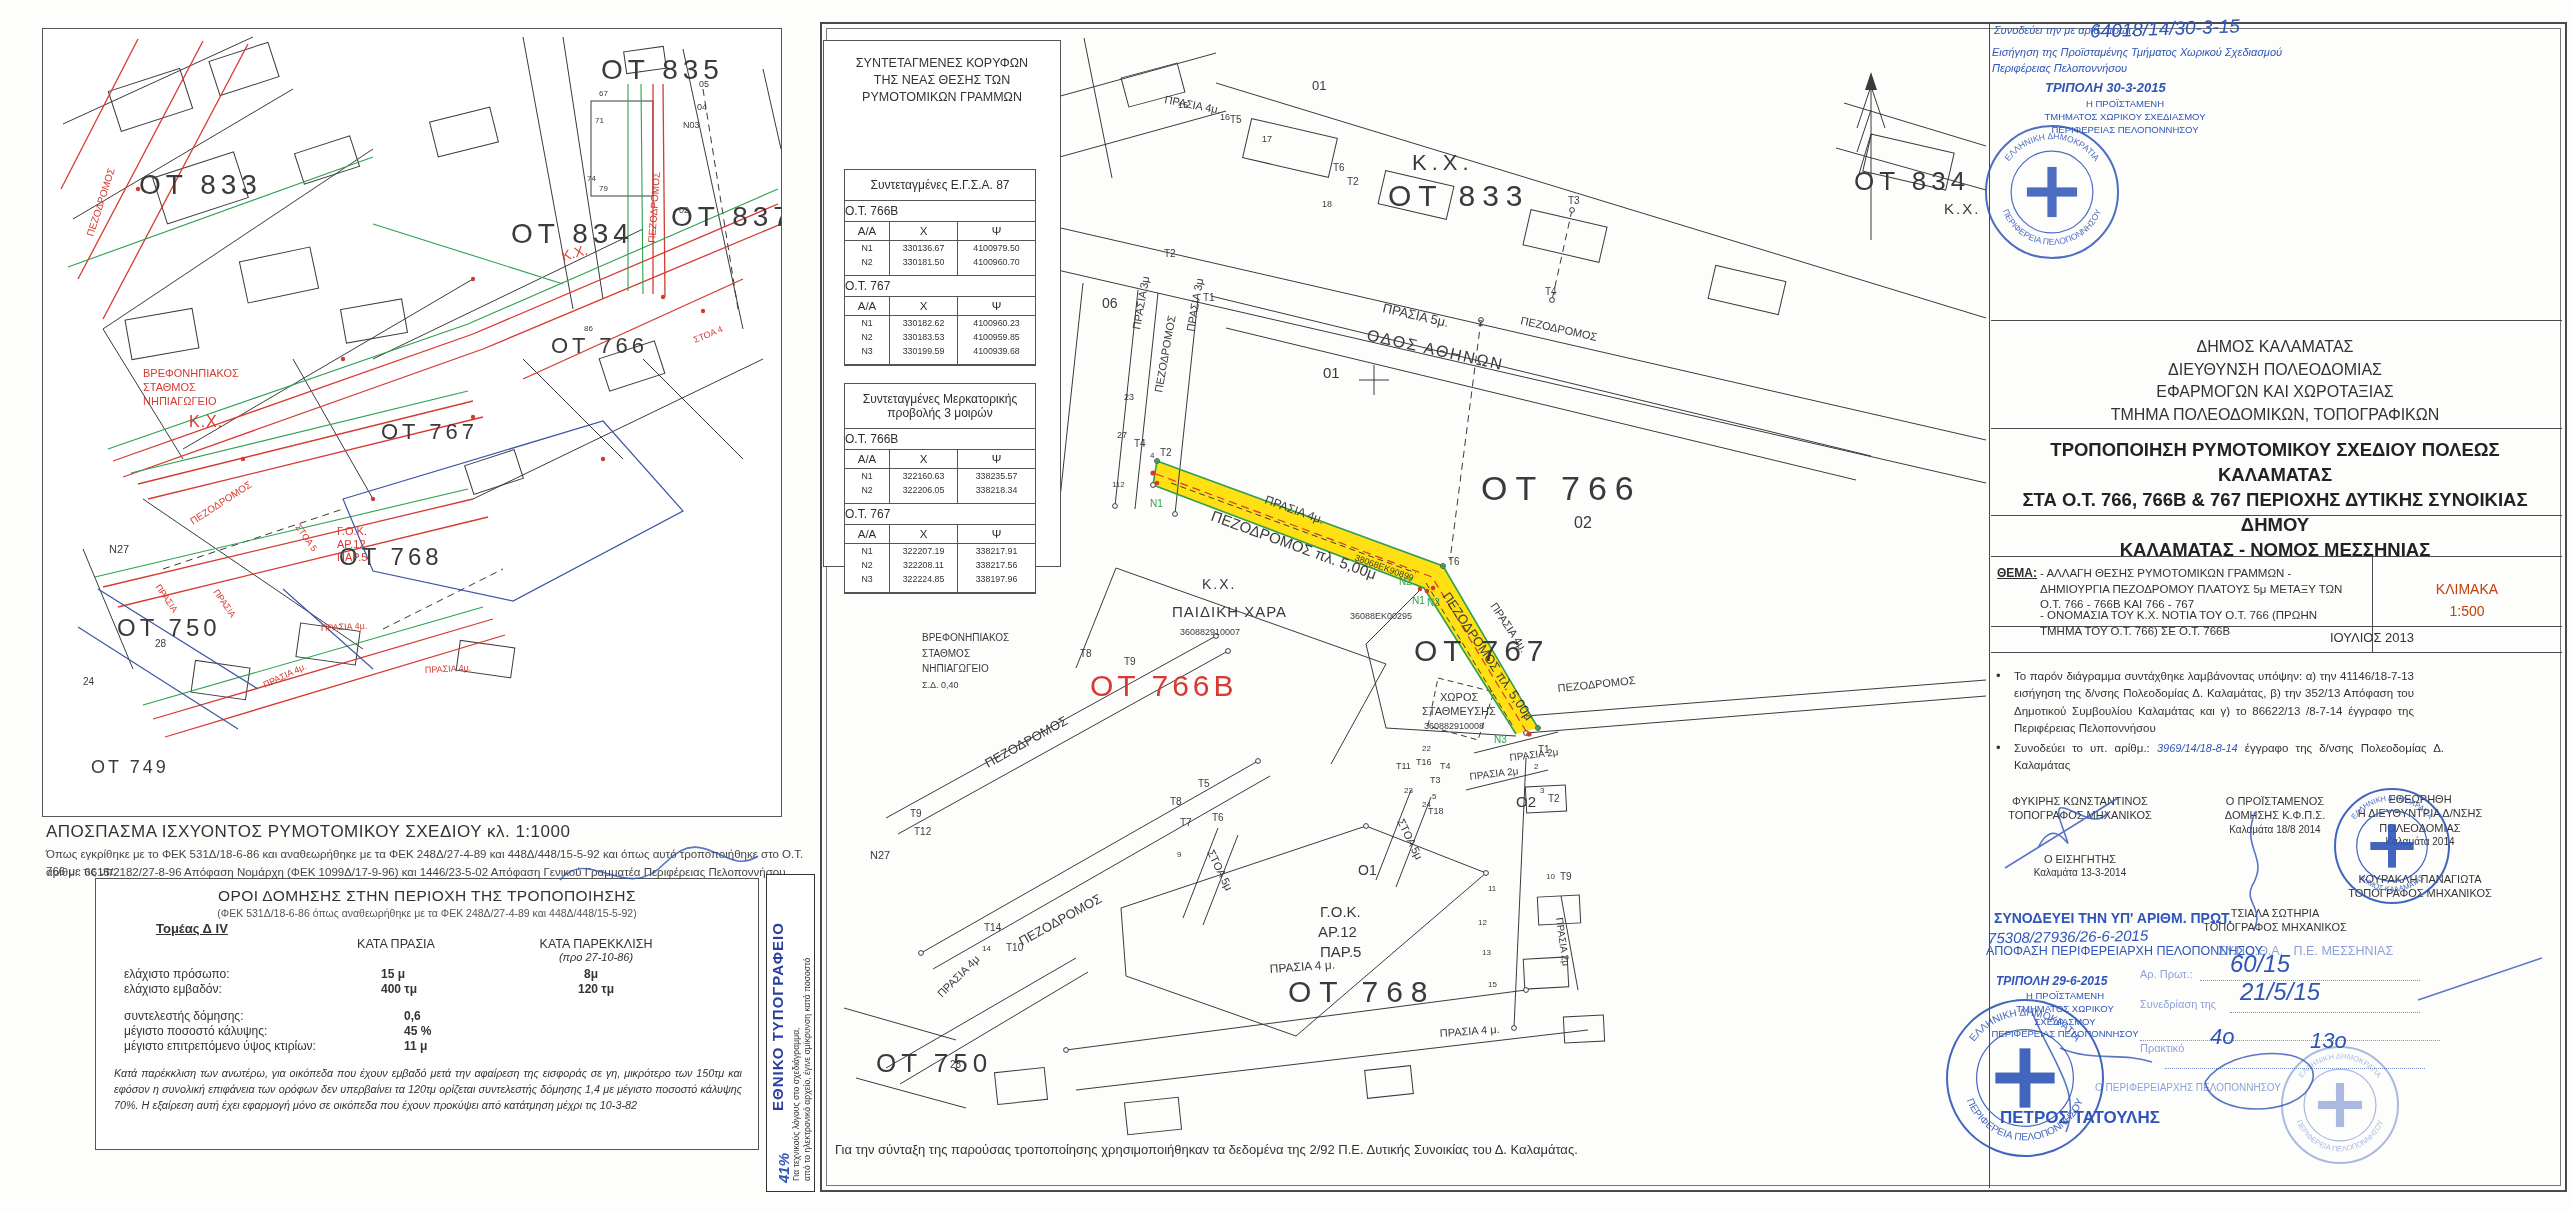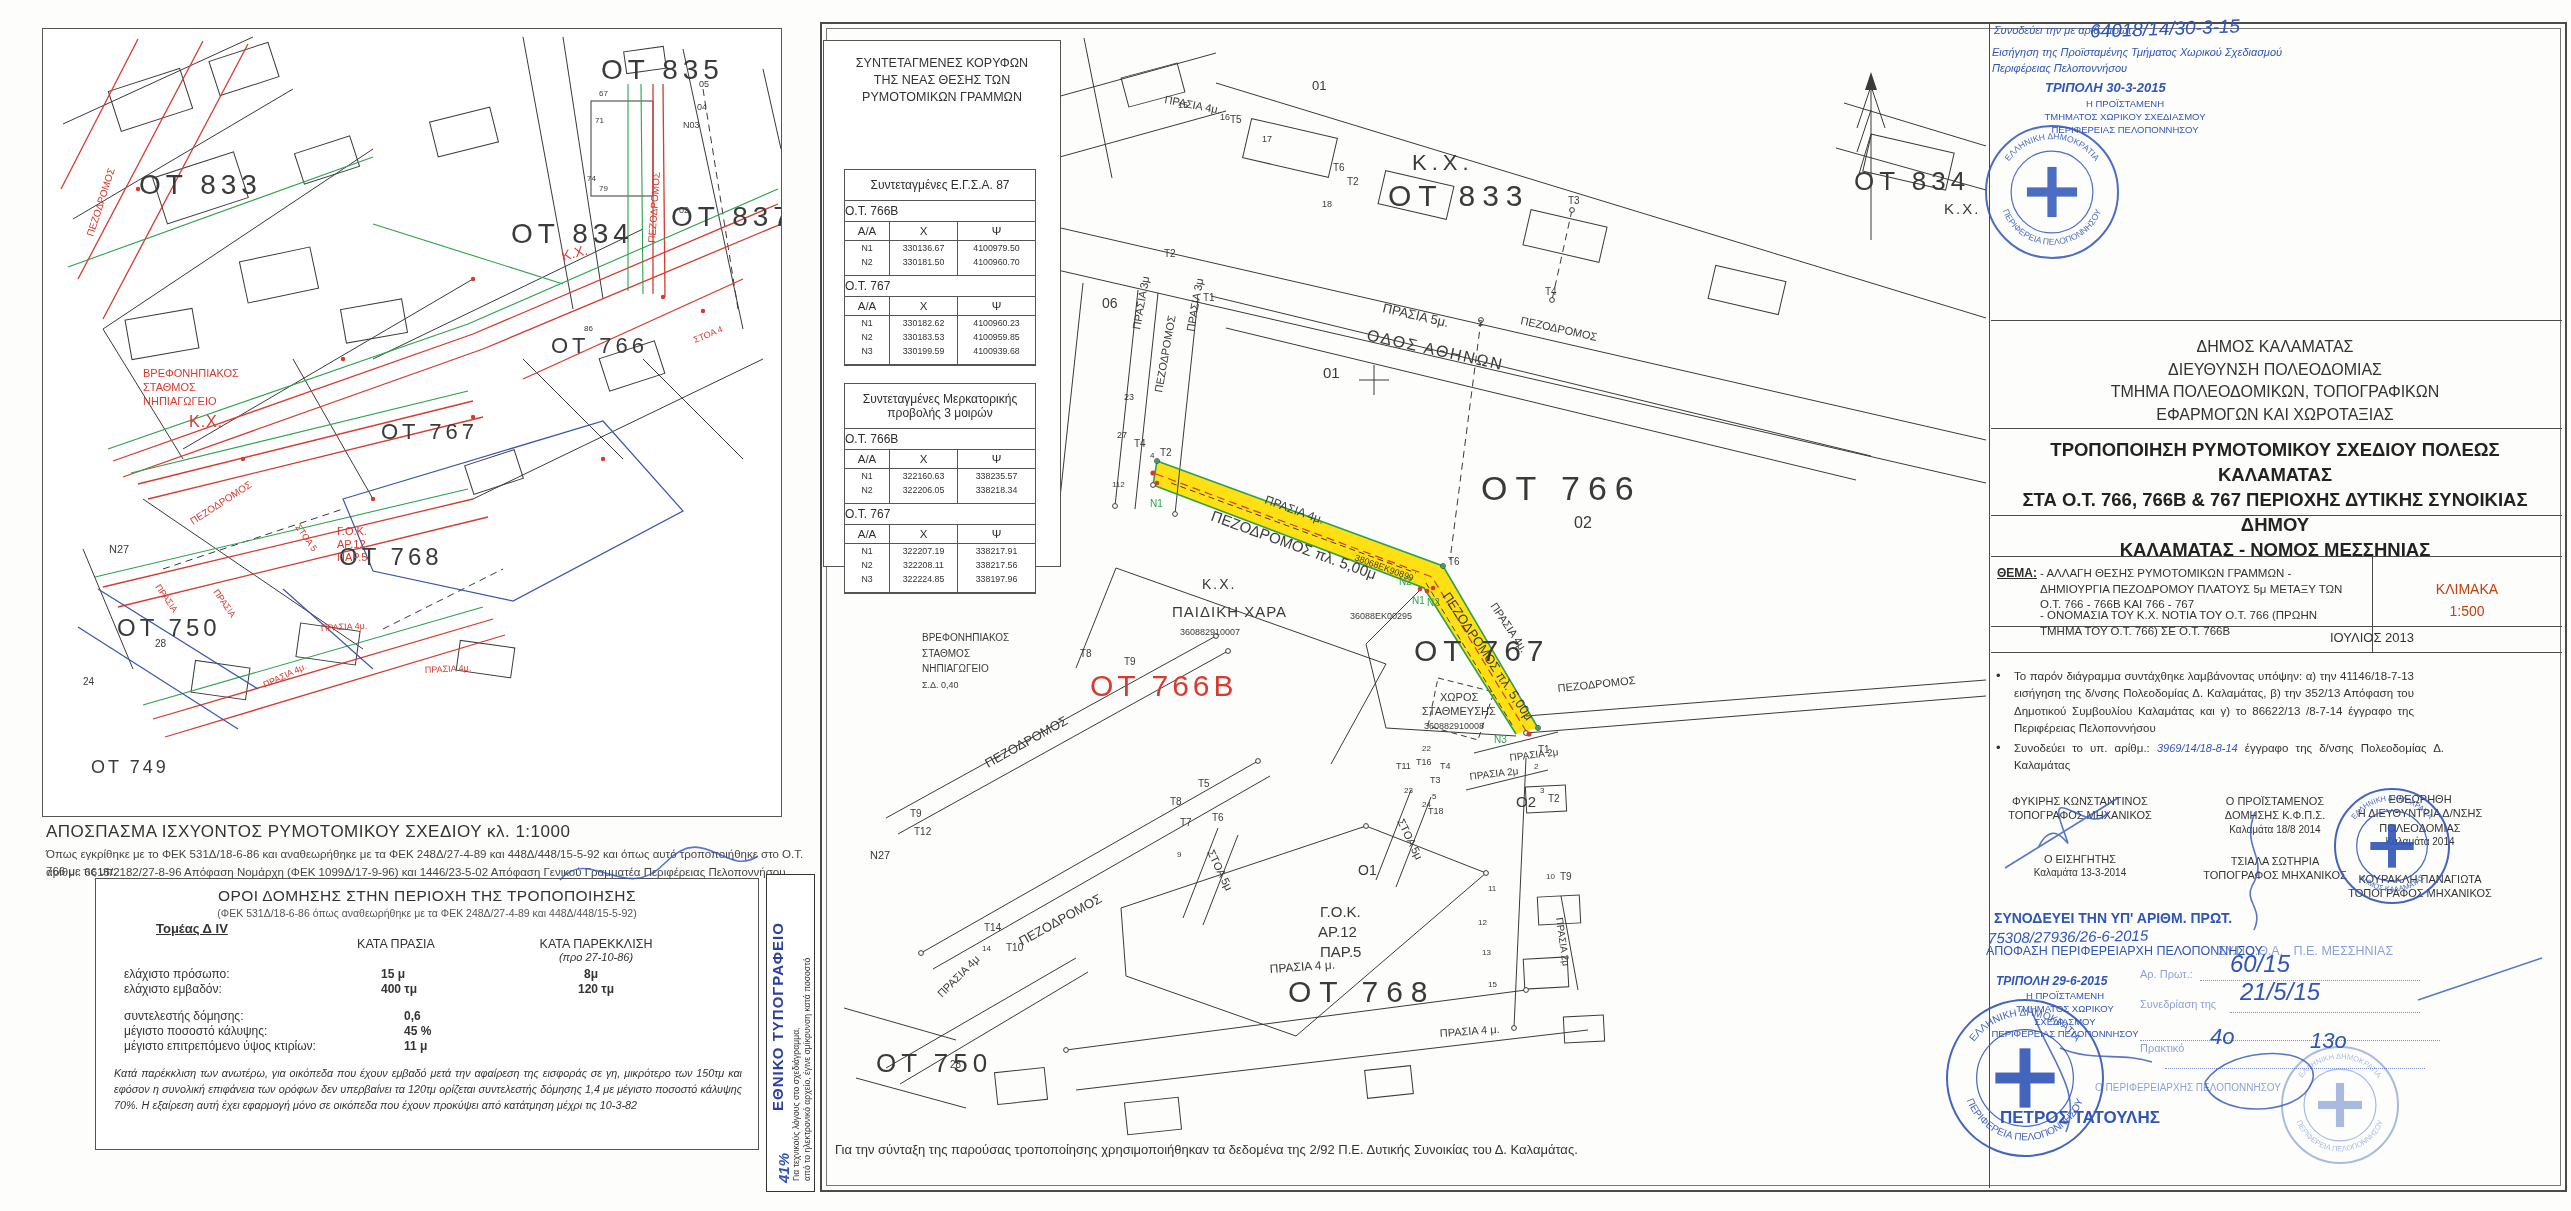--- a/index.html
+++ b/index.html
@@ -537,22 +537,22 @@
     <div>Η ΠΡΟΪΣΤΑΜΕΝΗ</div>
     <div>ΤΜΗΜΑΤΟΣ ΧΩΡΙΚΟΥ ΣΧΕΔΙΑΣΜΟΥ</div>
     <div>ΠΕΡΙΦΕΡΕΙΑΣ ΠΕΛΟΠΟΝΝΗΣΟΥ</div>
   </div>
 
 
   <div class="hline" style="top:320px;"></div>
   <div class="abs dept" style="left:1995px;top:336px;width:560px;">
     <div>ΔΗΜΟΣ ΚΑΛΑΜΑΤΑΣ</div>
     <div>ΔΙΕΥΘΥΝΣΗ ΠΟΛΕΟΔΟΜΙΑΣ</div>
+    <div>ΕΦΑΡΜΟΓΩΝ ΚΑΙ ΧΩΡΟΤΑΞΙΑΣ</div>
     <div>ΤΜΗΜΑ ΠΟΛΕΟΔΟΜΙΚΩΝ, ΤΟΠΟΓΡΑΦΙΚΩΝ</div>
-    <div>ΕΦΑΡΜΟΓΩΝ ΚΑΙ ΧΩΡΟΤΑΞΙΑΣ</div>
   </div>
   <div class="hline" style="top:428px;"></div>
   <div class="abs main-title" style="left:1995px;top:438px;width:560px;">
     <div>ΤΡΟΠΟΠΟΙΗΣΗ ΡΥΜΟΤΟΜΙΚΟΥ ΣΧΕΔΙΟΥ ΠΟΛΕΩΣ ΚΑΛΑΜΑΤΑΣ</div>
     <div>ΣΤΑ Ο.Τ. 766, 766Β &amp; 767 ΠΕΡΙΟΧΗΣ ΔΥΤΙΚΗΣ ΣΥΝΟΙΚΙΑΣ ΔΗΜΟΥ</div>
     <div>ΚΑΛΑΜΑΤΑΣ - ΝΟΜΟΣ ΜΕΣΣΗΝΙΑΣ</div>
   </div>
   <div class="hline" style="top:515px;"></div>
   <div class="hline" style="top:556px;"></div>
   <div class="abs thema-label" style="left:1997px;top:566px;">ΘΕΜΑ:</div>
@@ -582,21 +582,21 @@
   </div>
   <div class="abs sig" style="left:2000px;top:852px;width:160px;">
     <div>Ο ΕΙΣΗΓΗΤΗΣ</div>
     <div style="font-size:10px;">Καλαμάτα 13-3-2014</div>
   </div>
   <div class="abs sig" style="left:2195px;top:794px;width:160px;">
     <div>Ο ΠΡΟΪΣΤΑΜΕΝΟΣ</div>
     <div>ΔΟΜΗΣΗΣ Κ.Φ.Π.Σ.</div>
     <div style="font-size:10px;">Καλαμάτα 18/8 2014</div>
   </div>
-  <div class="abs sig" style="left:2195px;top:854px;width:160px;">
+  <div class="abs sig" style="left:2195px;top:906px;width:160px;">
     <div>ΤΣΙΑΛΑ ΣΩΤΗΡΙΑ</div>
     <div>ΤΟΠΟΓΡΑΦΟΣ ΜΗΧΑΝΙΚΟΣ</div>
   </div>
   <div class="abs sig" style="left:2320px;top:792px;width:200px;">
     <div>ΕΘΕΩΡΗΘΗ</div>
     <div>Η ΔΙΕΥΘΥΝΤΡΙΑ Δ/ΝΣΗΣ ΠΟΛΕΟΔΟΜΙΑΣ</div>
     <div style="font-size:10px;">Καλαμάτα 2014</div>
   </div>
   <div class="abs sig" style="left:2320px;top:872px;width:200px;">
     <div>ΚΟΥΡΑΚΛΗ ΠΑΝΑΓΙΩΤΑ</div>

